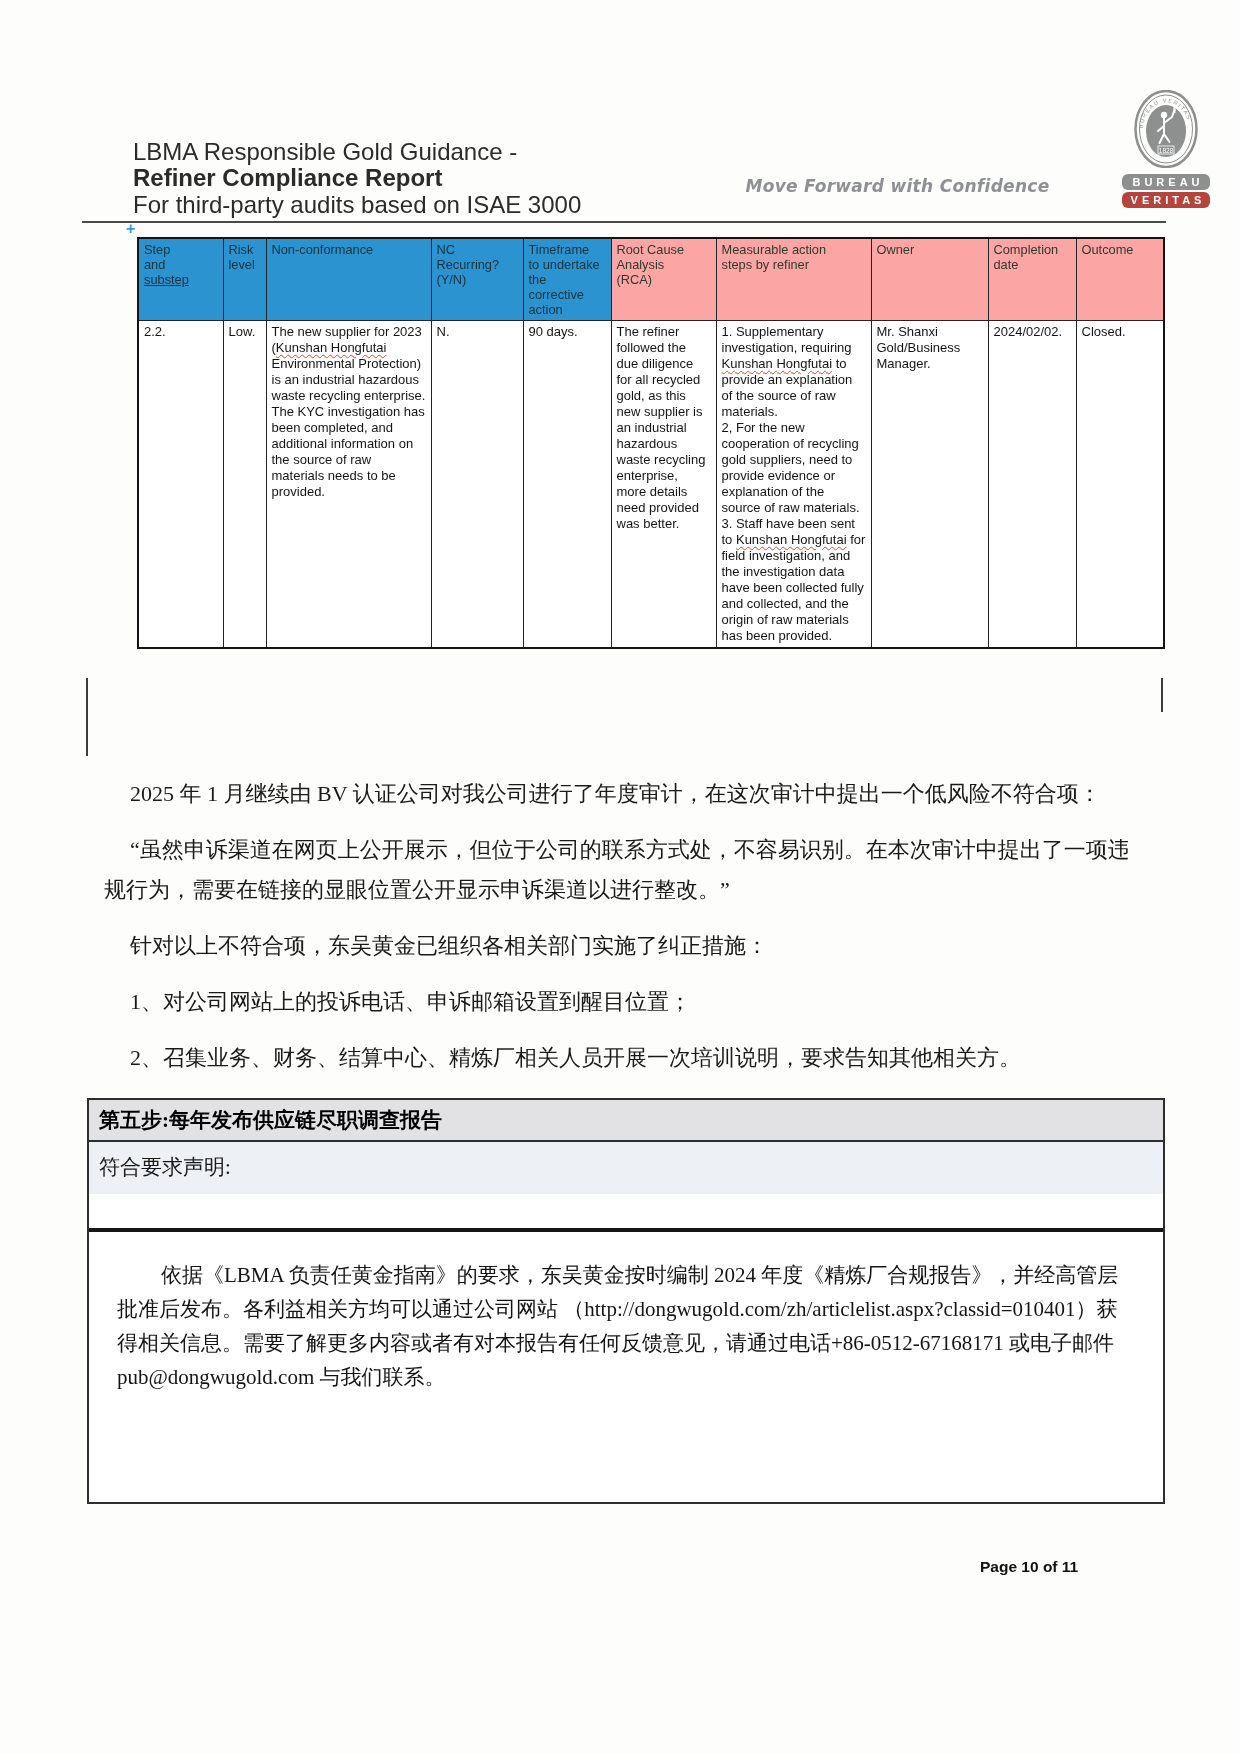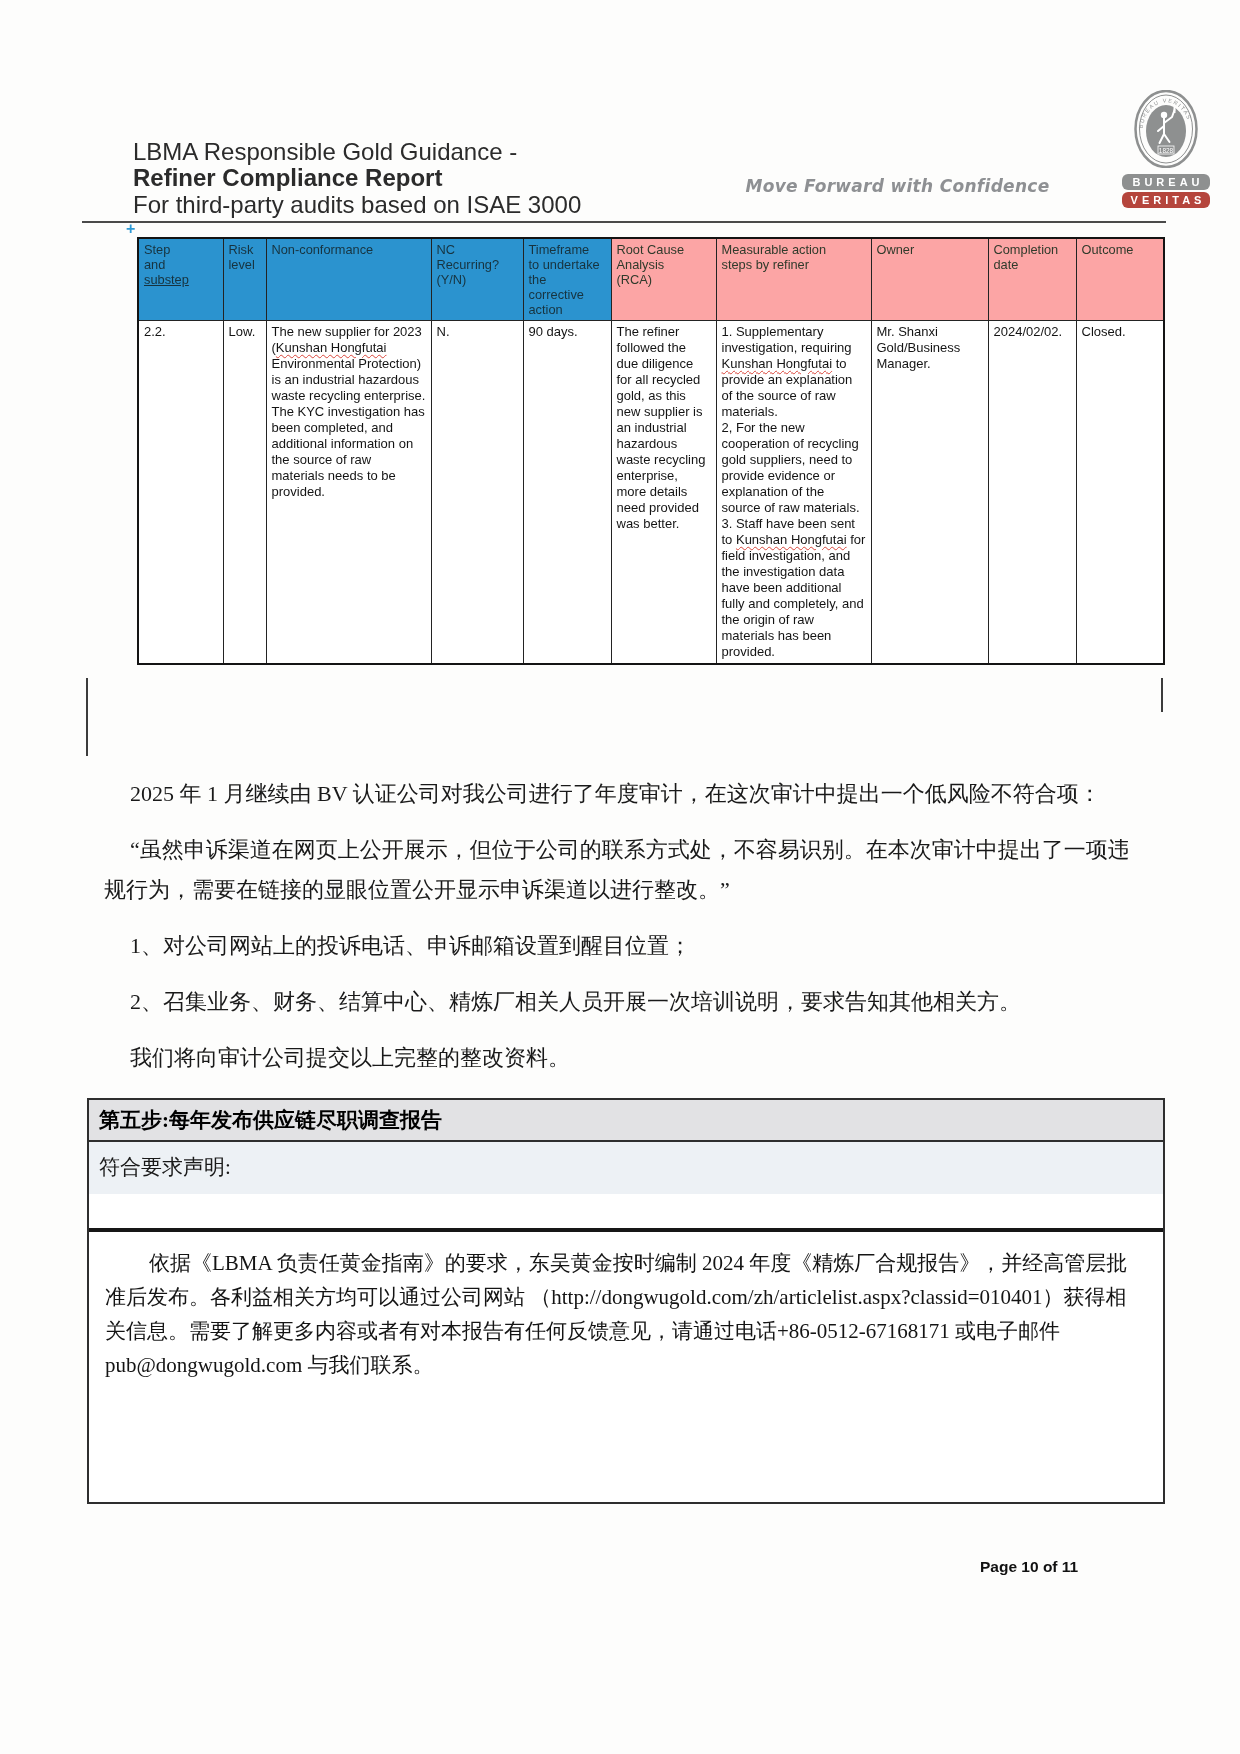--- a/index.html
+++ b/index.html
@@ -53,21 +53,21 @@
             font-family:"Liberation Serif","DejaVu Serif",serif;
             font-weight:bold;font-size:21px;color:#000;}
   .s5-statement{background:#edf1f5;padding:8px 10px 10px;
             font-family:"Liberation Serif","DejaVu Serif",serif;
             font-size:21px;line-height:34px;color:#191919;}
   .s5-statement .ind{display:block;text-indent:44px;}
   .s5-gap{height:34px;background:#fff;}
   .s5-divider{height:4px;background:#161616;}
   .s5-body{padding:10px 12px;font-family:"Liberation Serif","DejaVu Serif",serif;
            font-size:21px;line-height:34px;color:#141414;}
-  .s5-body p{margin:4px;text-indent:44px;}
+  .s5-body p{margin:16px;text-indent:44px;}
 
   
   .pgnum{position:absolute;left:980px;top:1558px;font-size:15.5px;font-weight:bold;color:#111;}
 </style>
 </head>
 <body>
 
 <div class="page">
 
   <div class="h-line h1">LBMA Responsible Gold Guidance -</div>
@@ -140,34 +140,35 @@
     </tr>
     <tr>
       <td>2.2.</td>
       <td>Low.</td>
       <td class="pre"><span>The new supplier for 2023 (</span><span class="sp">Kunshan Hongfutai</span><span> Environmental Protection) is an industrial hazardous waste recycling enterprise. The KYC investigation has been completed, and additional information on the source of raw materials needs to be provided.</span></td>
       <td>N.</td>
       <td>90 days.</td>
       <td>The refiner followed the due diligence for all recycled gold, as this new supplier is an industrial hazardous waste recycling enterprise, more details need provided was better.</td>
       <td class="pre"><span>1. Supplementary investigation, requiring </span><span class="sp">Kunshan Hongfutai</span><span> to provide an explanation of the source of raw materials.
 2, For the new cooperation of recycling gold suppliers, need to provide evidence or explanation of the source of raw materials.
-3. Staff have been sent to </span><span class="sp">Kunshan Hongfutai</span><span> for field investigation, and the investigation data have been additional fully and completely, and the origin of raw materials has been provided.</span></td>
+3. Staff have been sent to </span><span class="sp">Kunshan Hongfutai</span><span> for field investigation, and the investigation data have been collected fully and collected, and the origin of raw materials has been provided.</span></td>
       <td>Mr. Shanxi Gold/Business Manager.</td>
       <td>2024/02/02.</td>
       <td>Closed.</td>
     </tr>
   </tbody>
     </table>
 
   <div class="edge-l"></div>
   <div class="edge-r"></div>
 
   <div class="cn-block">
     <p>2025 年 1 月继续由 BV 认证公司对我公司进行了年度审计，在这次审计中提出一个低风险不符合项：</p>
     <p>“虽然申诉渠道在网页上公开展示，但位于公司的联系方式处，不容易识别。在本次审计中提出了一项违规行为，需要在链接的显眼位置公开显示申诉渠道以进行整改。”</p>
+    <p>针对以上不符合项，东吴黄金已组织各相关部门实施了纠正措施：</p>
     <p>1、对公司网站上的投诉电话、申诉邮箱设置到醒目位置；</p>
     <p>2、召集业务、财务、结算中心、精炼厂相关人员开展一次培训说明，要求告知其他相关方。</p>
     <p>我们将向审计公司提交以上完整的整改资料。</p>
   </div>
 
   <div class="s5-box">
     <div class="s5-title">第五步:每年发布供应链尽职调查报告</div>
     <div class="s5-statement">
       <span>符合要求声明:</span>
     </div>

